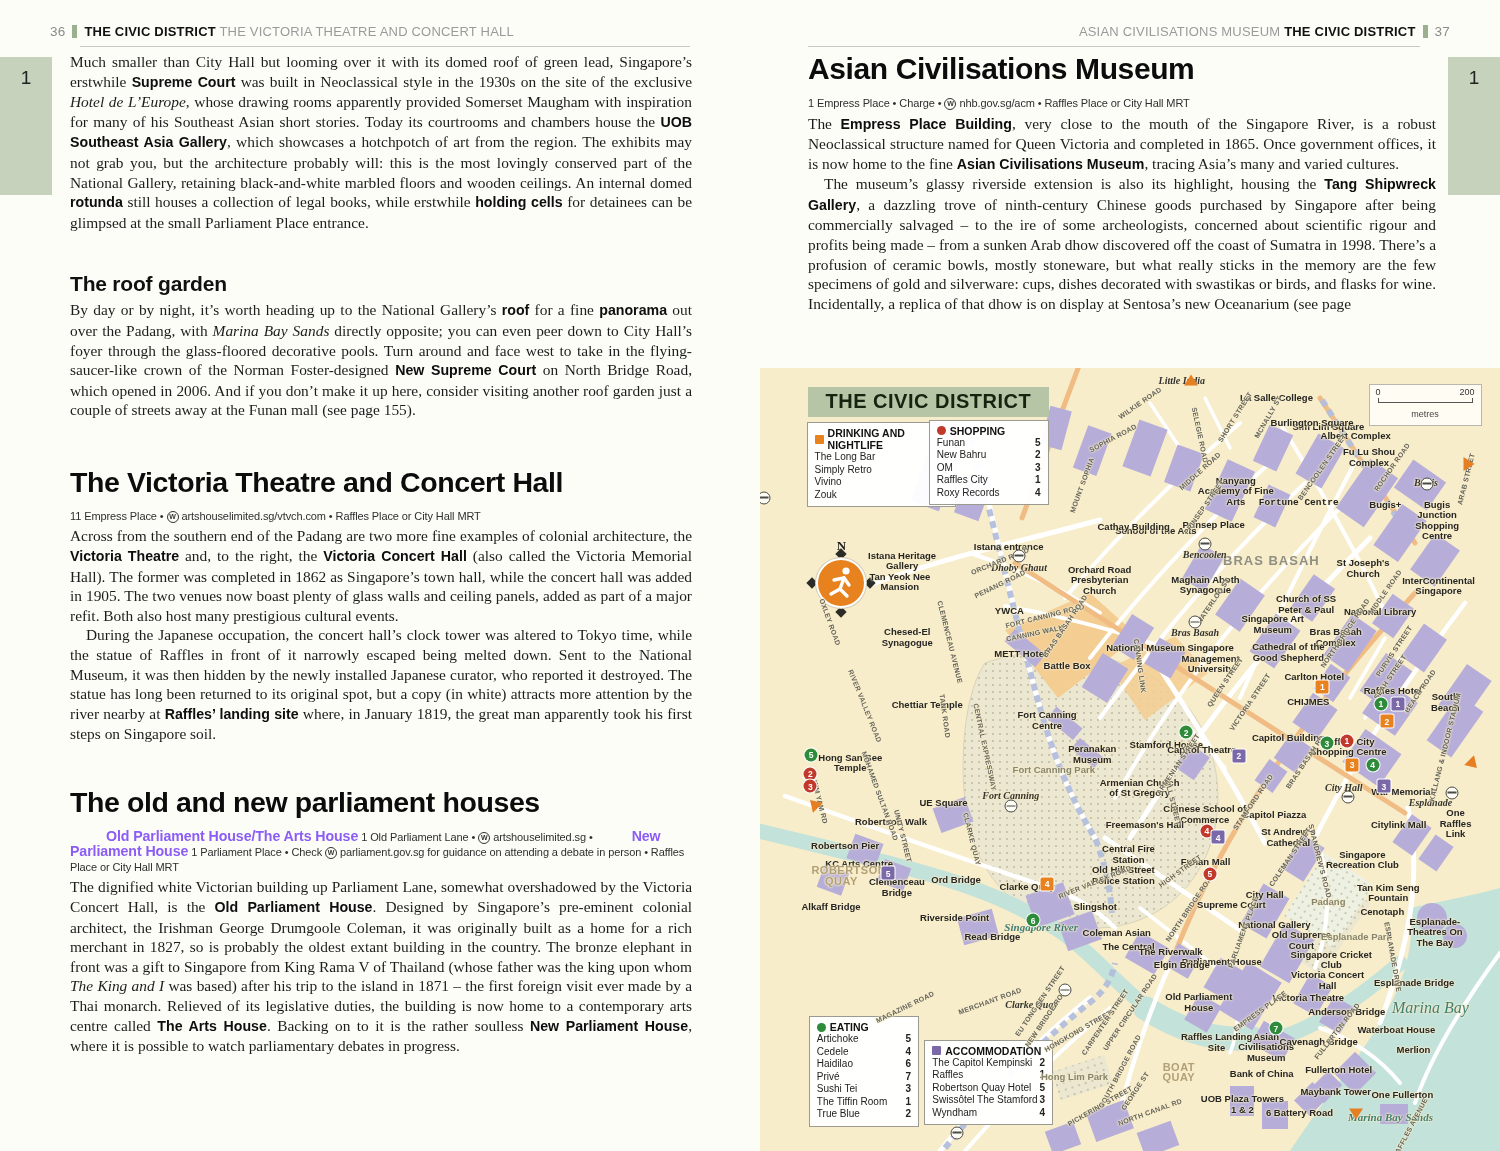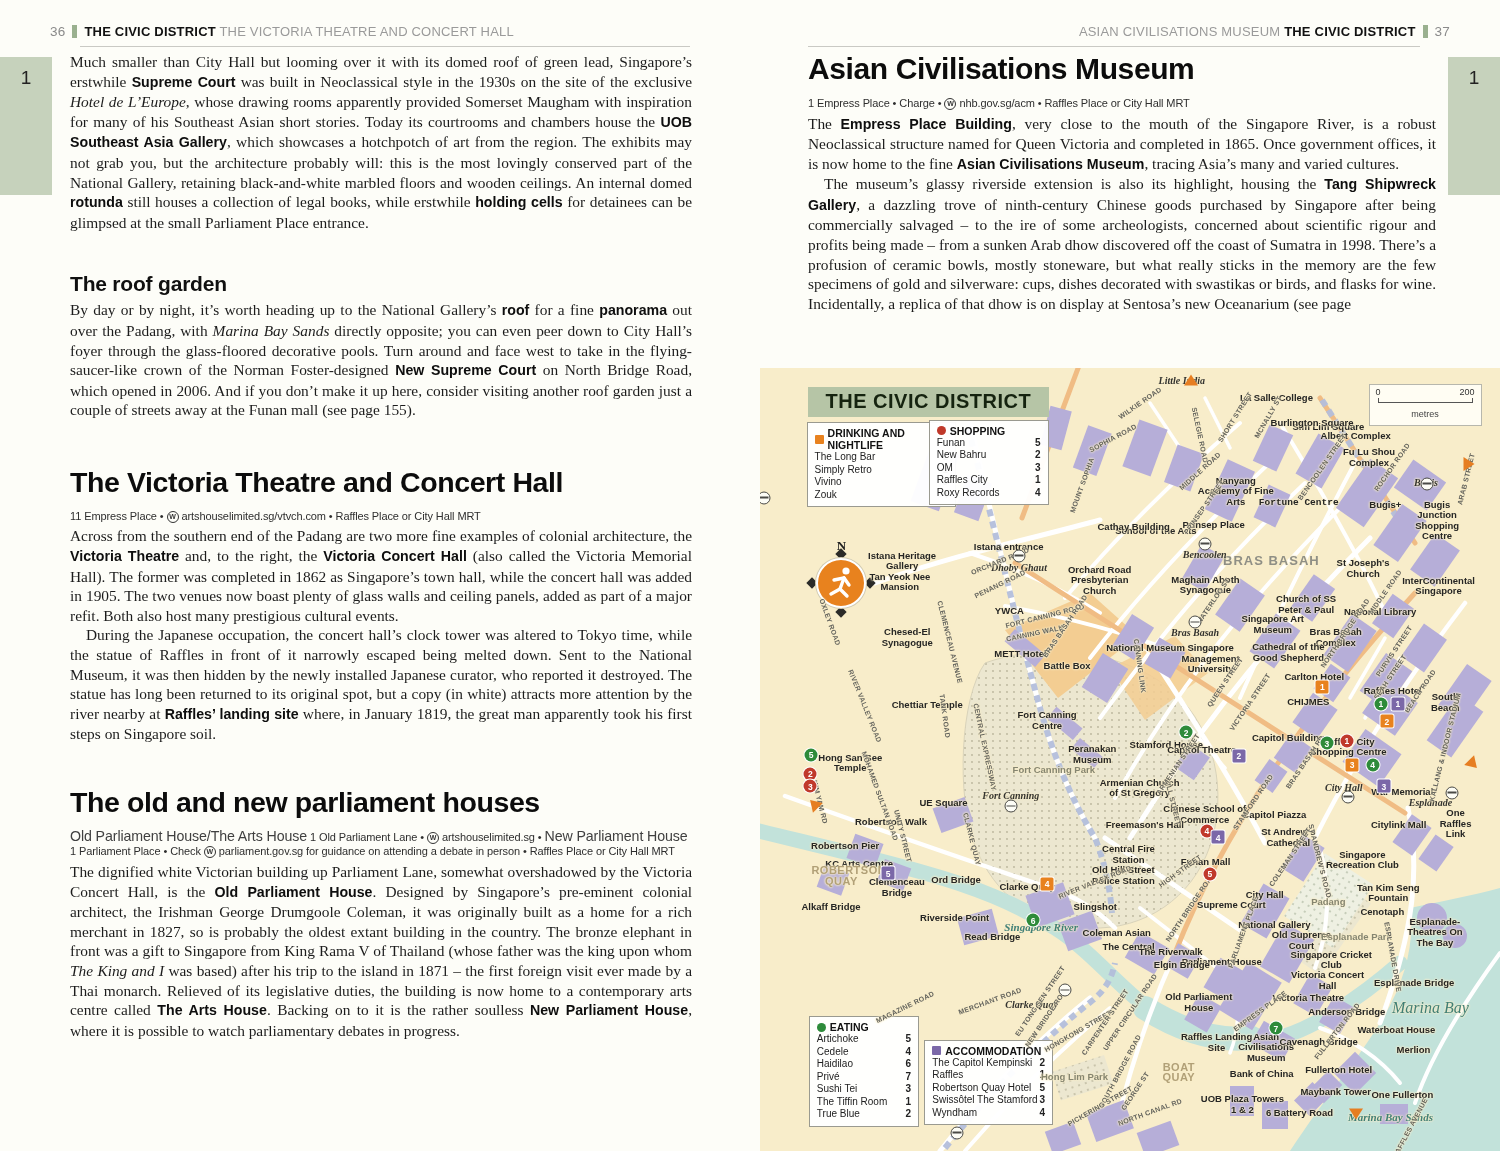--- a/index.html
+++ b/index.html
@@ -28,21 +28,21 @@
   
   .col{position:absolute;top:52px;}
   .page-left .col{left:70px;width:622px;}
   .page-right .col{left:58px;width:628px;}
   h2.sub{font-family:"Liberation Sans",sans-serif;font-size:21px;margin:0 0 4px 0;color:#101010;
          letter-spacing:-.2px;}
   h1.main{font-family:"Liberation Sans",sans-serif;font-size:28.5px;margin:0 0 10px 0;color:#0c0c0c;
           letter-spacing:-.4px;}
   .info{font-family:"Liberation Sans",sans-serif;font-size:11px;line-height:14.5px;color:#2e2e2e;
         margin:0 0 3px 0;letter-spacing:-.1px;}
-  .info .run-b{font-weight:normal;color:#404040;}
+  .info .run-b{font-weight:bold;color:#8b5cf6;margin-left:36px;}
   p.body{font-size:15.4px;line-height:19.6px;text-align:justify;margin:0;}
   p.body + p.body.ind{text-indent:16px;}
   .run-b{font-family:"Liberation Sans",sans-serif;font-weight:bold;font-size:14.2px;color:#0e0e0e;}
   .run-i{font-style:italic;} .sec{margin-bottom:26px;}
   .sec2{margin-top:40px;} .sec3{margin-top:46px;} .sec4{margin-top:42px;}
   .wicon{display:inline-block;width:10px;height:10px;border:1px solid #333;border-radius:50%;
          font-family:"Liberation Sans",sans-serif;font-size:7px;font-weight:bold;line-height:10px;
          text-align:center;vertical-align:1px;color:#333;}
 
   

